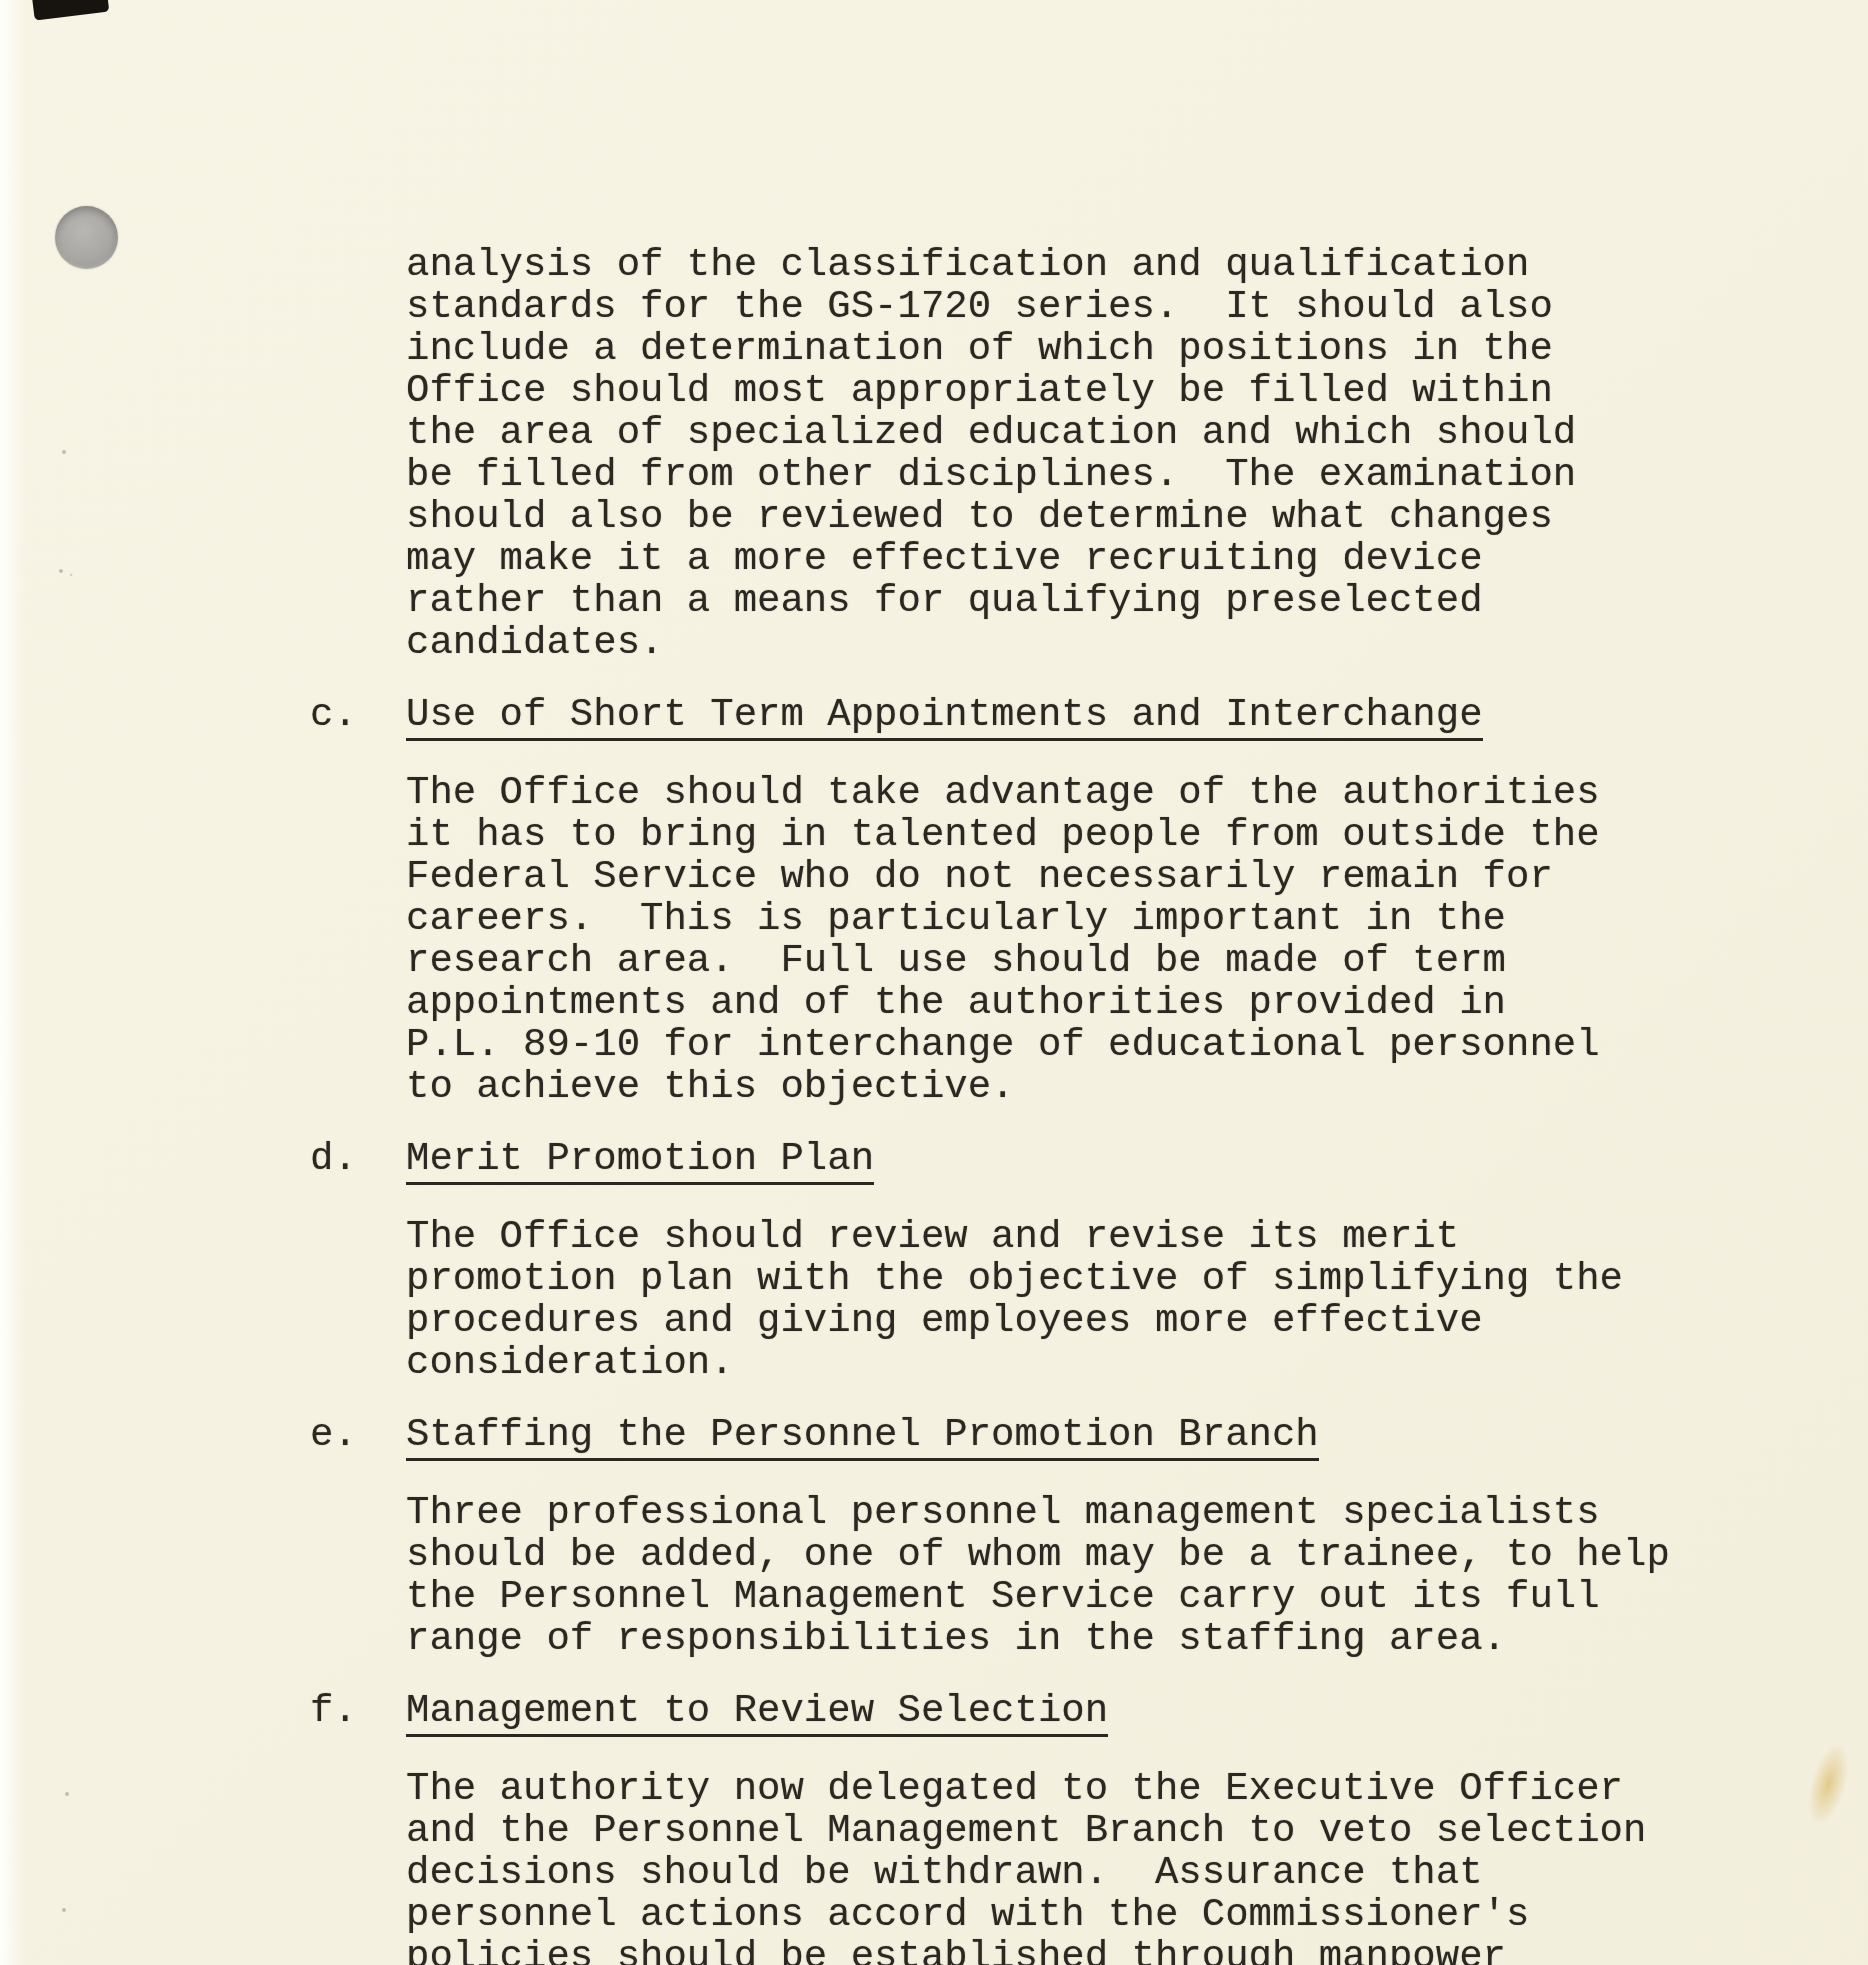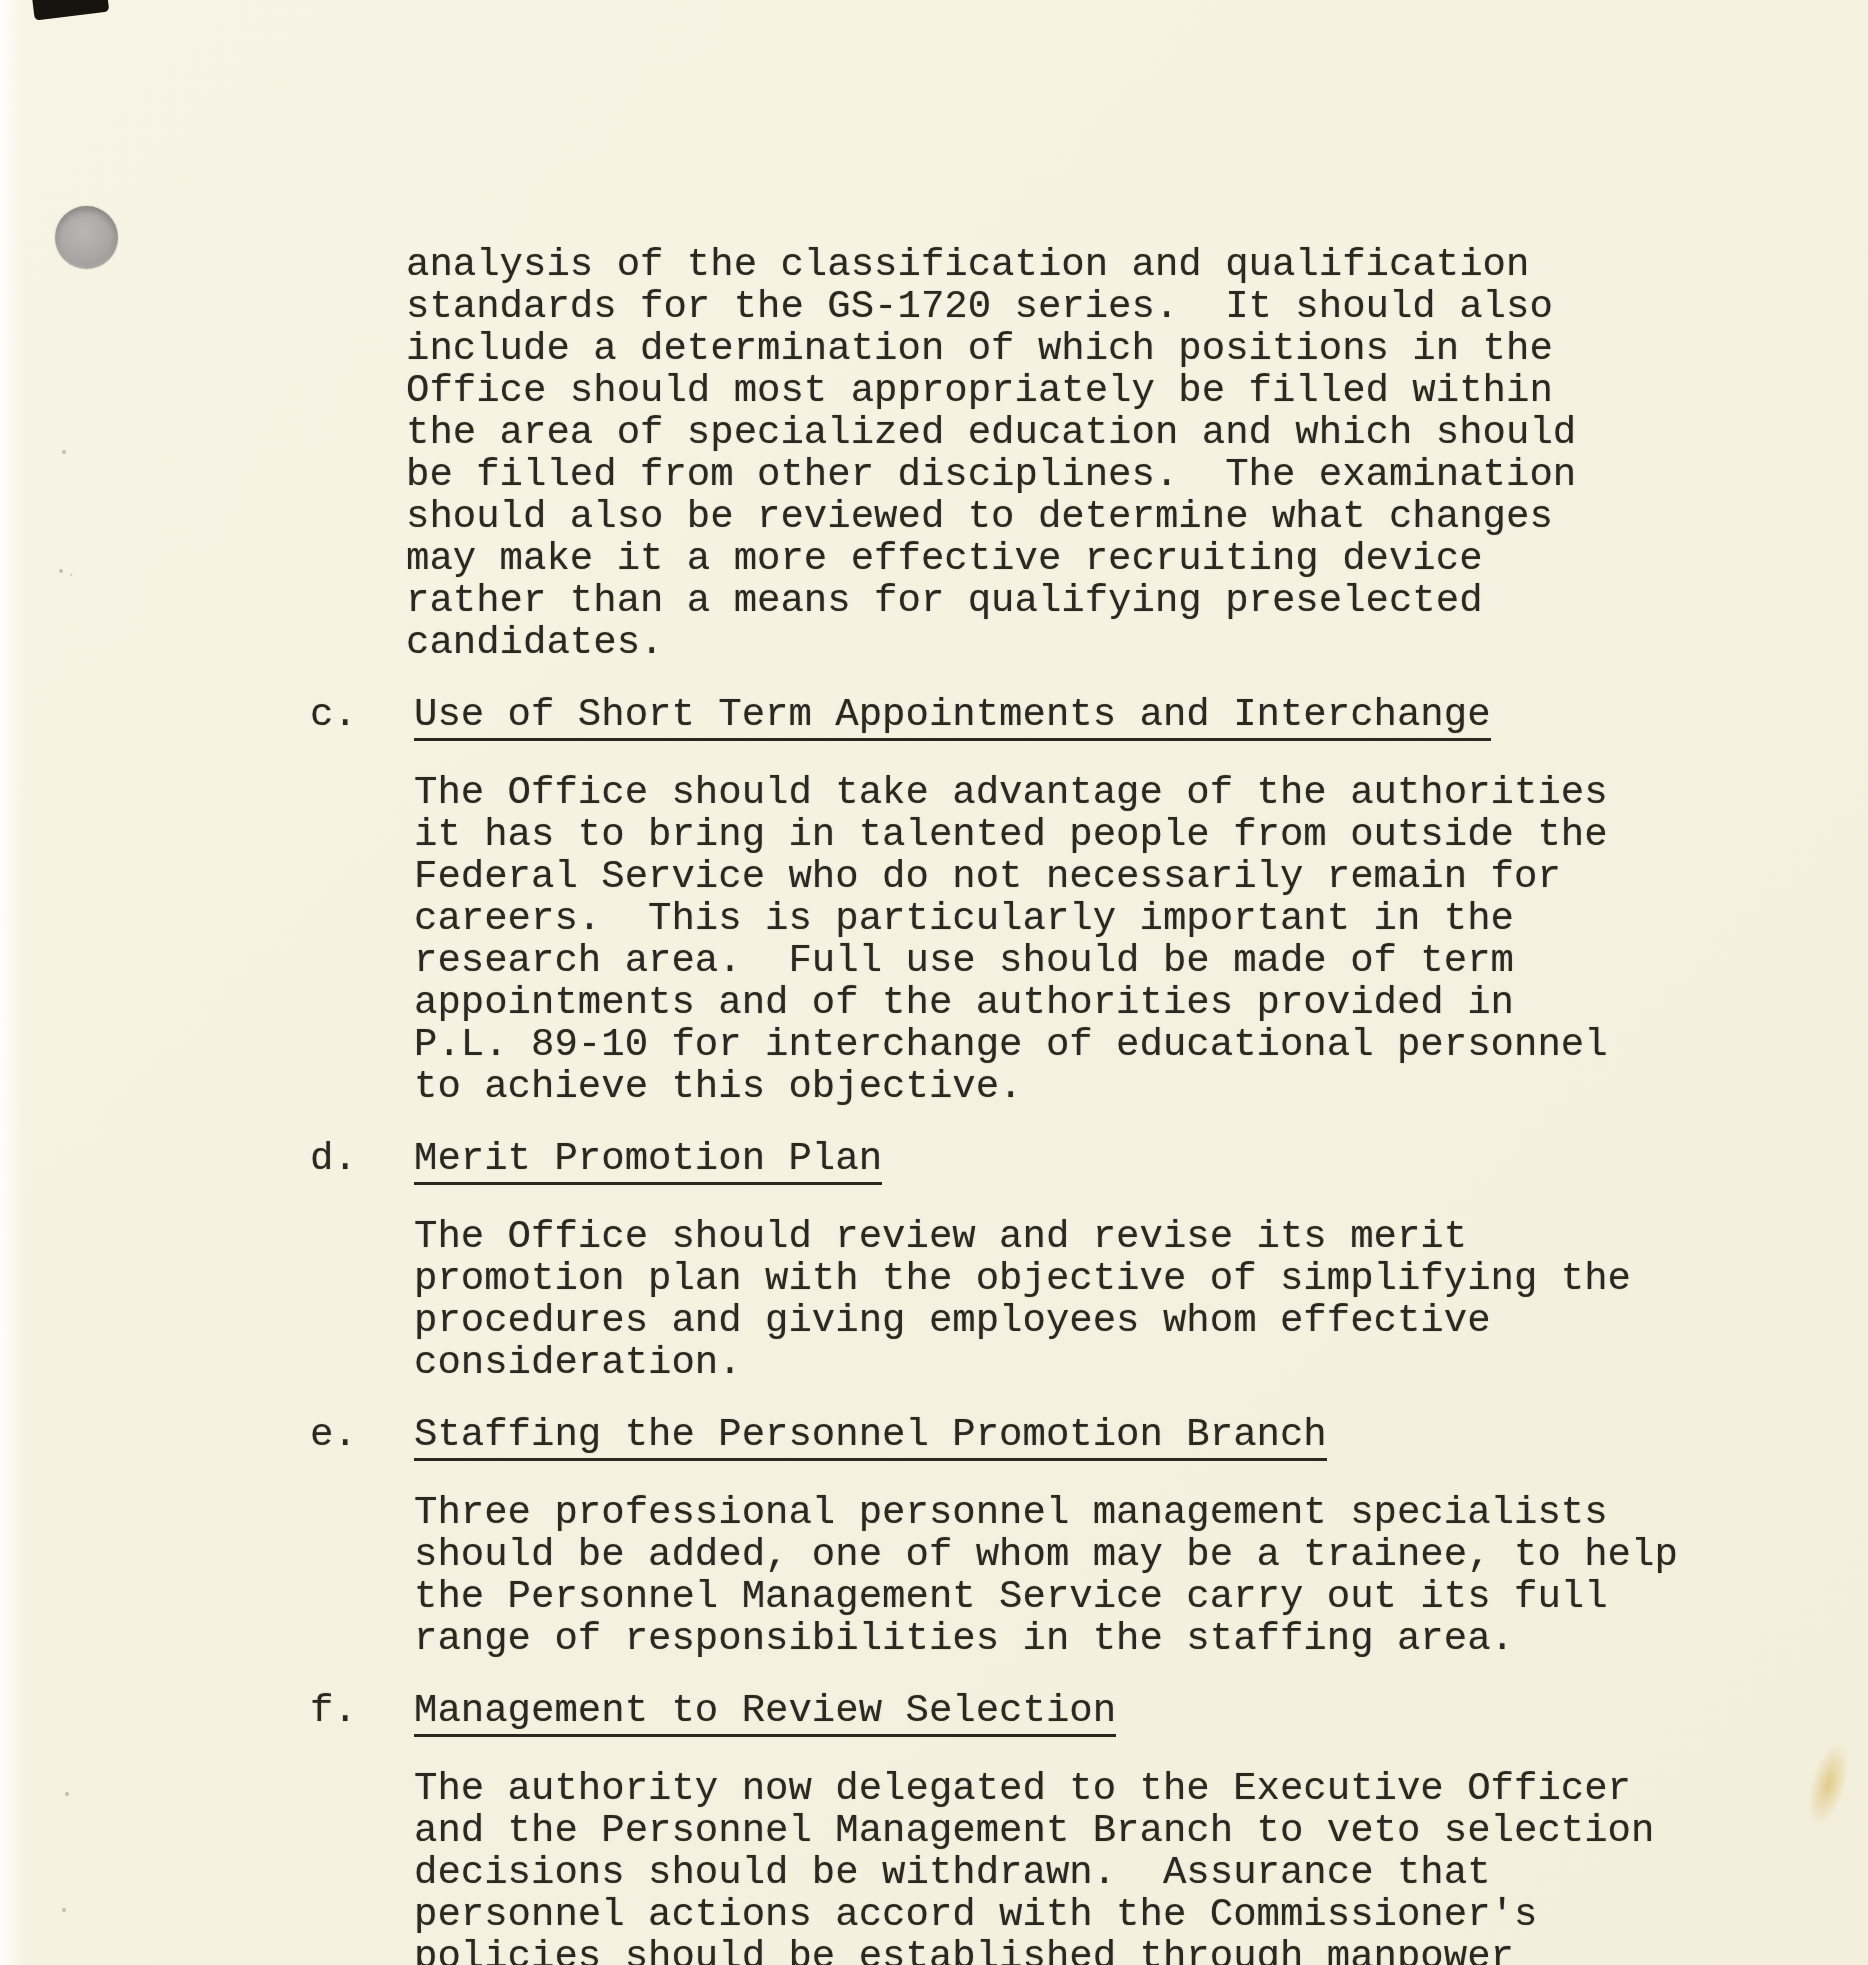--- a/index.html
+++ b/index.html
@@ -80,21 +80,20 @@
     align-items: flex-start;
     margin-top: 30px;
   }
   .sec-label {
     flex: 0 0 96px;
     width: 96px;
   }
   .sec-main {
     flex: 1 1 auto;
     min-width: 0;
-    margin-left: 8px;
   }
   .heading {
     margin: 0;
     font-size: inherit;
     font-weight: normal;
     line-height: inherit;
   }
   .u {
     display: inline-block;
     border-bottom: 3.1px solid currentColor;
@@ -146,21 +145,21 @@
 to achieve this objective.</div>
       </div>
     </section>
 
     <section>
       <div class="sec-label">d.</div>
       <div class="sec-main">
         <h2 class="heading"><span class="u">Merit Promotion Plan</span></h2>
         <div class="para">The Office should review and revise its merit
 promotion plan with the objective of simplifying the
-procedures and giving employees whom effective
+procedures and giving employees more effective
 consideration.</div>
       </div>
     </section>
 
     <section>
       <div class="sec-label">e.</div>
       <div class="sec-main">
         <h2 class="heading"><span class="u">Staffing the Personnel Promotion Branch</span></h2>
         <div class="para">Three professional personnel management specialists
 should be added, one of whom may be a trainee, to help

